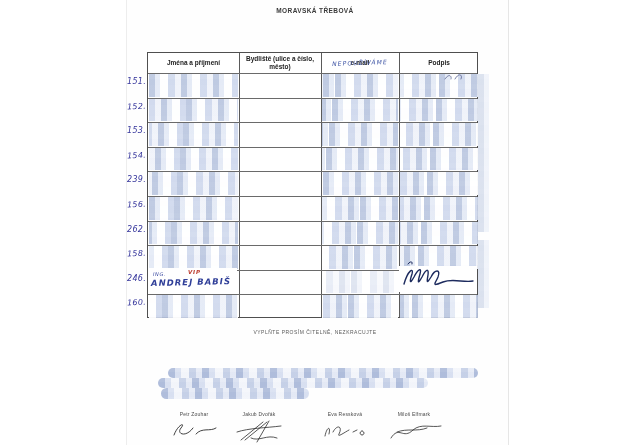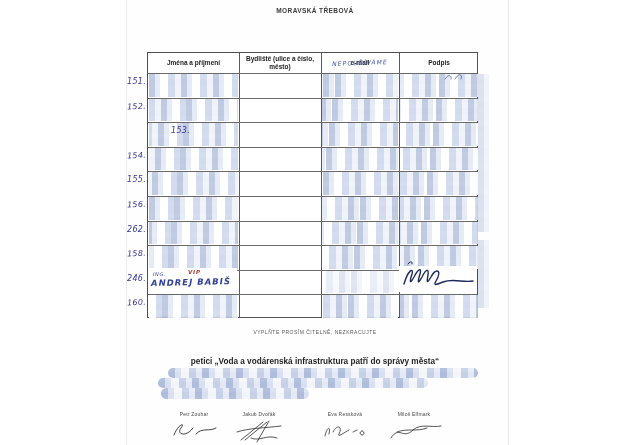--- a/index.html
+++ b/index.html
@@ -154,21 +154,20 @@
   <svg class="sig" style="left:398px;top:258px;" width="80" height="36" viewBox="0 0 80 36">
     <path d="M10,6 C12,3 15,3 14,6" stroke="#1d2b5e" stroke-width="1" fill="none" stroke-linecap="round"></path>
     <path d="M6,26 C10,12 16,9 14,16 C12,22 11,28 16,19 C20,11 24,9 22,16 C20,23 19,28 24,19 C28,11 31,10 30,17 C29,23 28,27 33,19 C37,11 43,11 40,19 C37,26 33,29 45,24 C55,20 66,25 75,23" stroke="#1d2b5e" stroke-width="1.4" fill="none" stroke-linecap="round"></path>
   </svg>
 
   <svg class="sig" style="left:443px;top:71px;" width="26" height="10" viewBox="0 0 26 10">
     <path d="M2,8 C6,2 9,5 8,8 M12,8 C16,1 20,4 18,8" stroke="#56608f" stroke-width="0.8" fill="none" stroke-linecap="round"></path>
   </svg>
 
   <div class="instruction">VYPLŇTE PROSÍM ČITELNĚ, NEZKRACUJTE</div>
-  <div class="legal l2">petici „Voda a vodárenská infrastruktura patří do správy města“</div>
 
   <div class="blur-bar" style="left:168px;top:368px;width:310px;height:10px;"></div>
   <div class="blur-bar" style="left:158px;top:378px;width:270px;height:10px;"></div>
   <div class="blur-bar" style="left:161px;top:388px;width:148px;height:11px;border-radius:7px;"></div>
 
   <div class="member" style="left:165px;">
     <div class="member-name">Petr Zouhar</div>
     <svg width="56" height="24" viewBox="0 0 56 24">
       <path d="M8,16 C12,5 20,3 15,9 C10,15 20,19 27,9 M30,15 C36,8 44,13 50,9" stroke="#2b2b2b" stroke-width="0.9" fill="none" stroke-linecap="round"></path>
     </svg>
@@ -186,21 +185,21 @@
     </svg>
   </div>
   <div class="member" style="left:385px;">
     <div class="member-name">Miloš Elfmark</div>
     <svg width="60" height="24" viewBox="0 0 60 24">
       <path d="M6,19 C14,6 18,21 28,11 C36,4 46,9 56,7 M12,13 C22,9 32,13 42,9" stroke="#2b2b2b" stroke-width="0.8" fill="none" stroke-linecap="round"></path>
     </svg>
   </div>
 <div class="row-num hand" style="left: 127px; top: 77px;">151.</div>
     <div class="row-num hand alt" style="left: 127px; top: 101.6px;">152.</div>
-    <div class="row-num hand" style="left: 127px; top: 126.2px; margin-left: 44px;">153.</div>
+    <div class="row-num hand" style="left: 127px; top: 126.2px;">153.</div>
     <div class="row-num hand alt" style="left: 127px; top: 150.8px;">154.</div>
-    <div class="row-num hand" style="left: 127px; top: 175.4px;">155.</div>
+    <div class="row-num hand" style="left: 127px; top: 175.4px;">239.</div>
     <div class="row-num hand alt" style="left: 127px; top: 200px;">156.</div>
     <div class="row-num hand" style="left: 127px; top: 224.6px;">262.</div>
     <div class="row-num hand alt" style="left: 127px; top: 249.2px;">158.</div>
     <div class="row-num hand" style="left: 127px; top: 273.8px;">246.</div>
     <div class="row-num hand alt" style="left: 127px; top: 298.4px;">160.</div>
   </div>
 
 </body></html>

